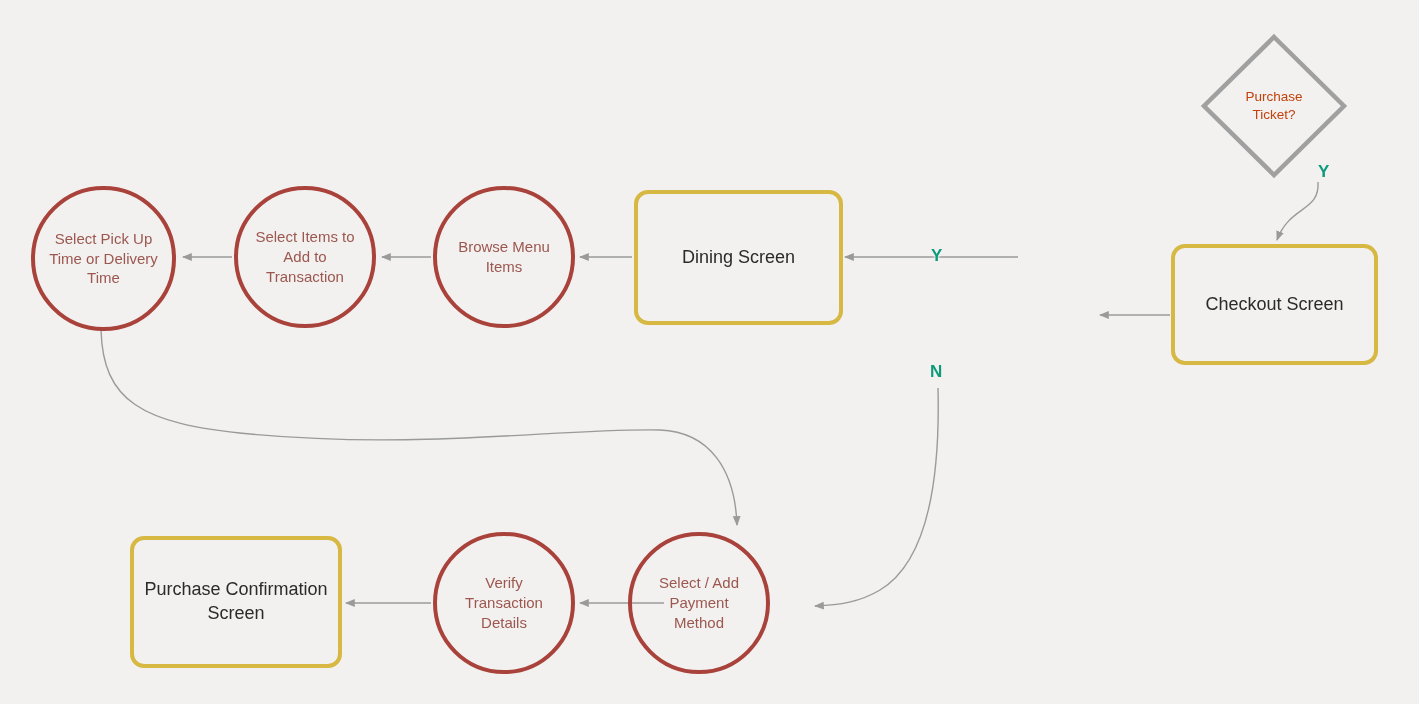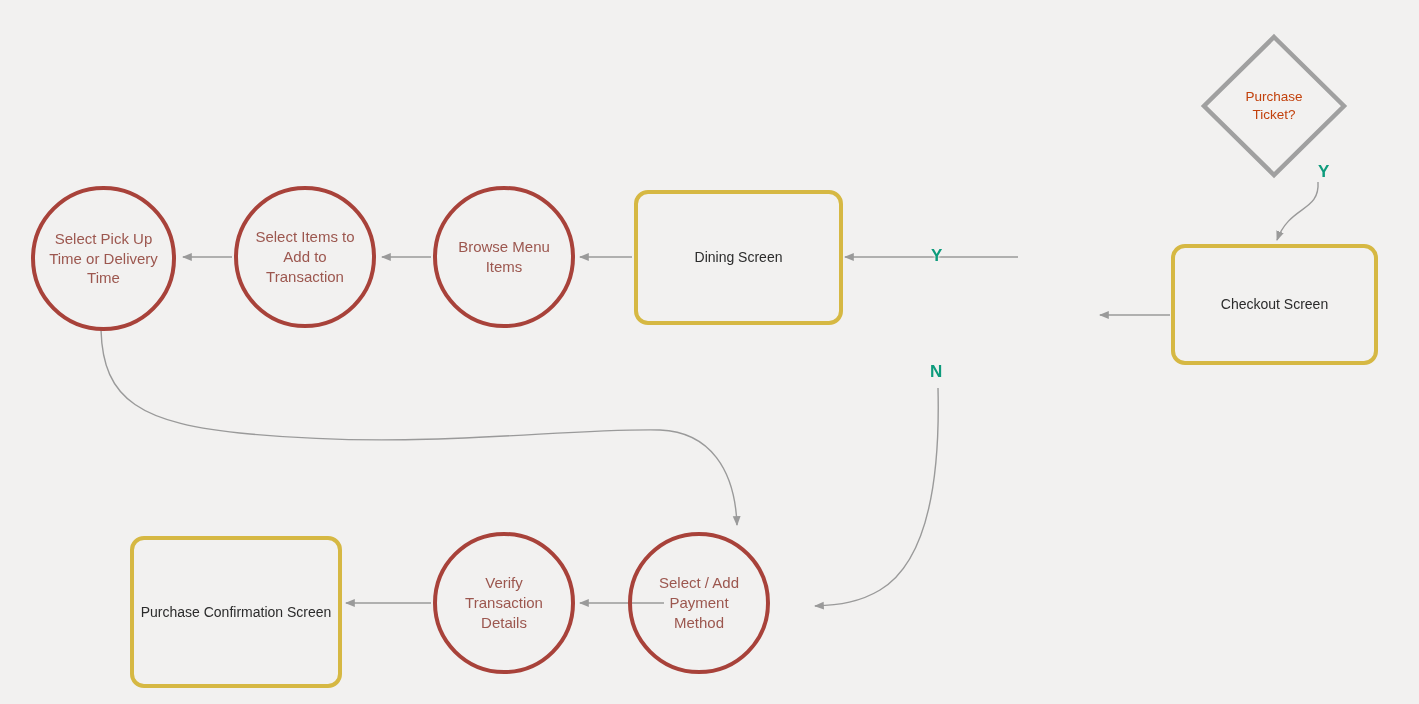--- a/index.html
+++ b/index.html
@@ -45,21 +45,21 @@
     border-radius: 50%;
     border: 4px solid #a8423a;
     color: #9c574f;
     font-size: 15px;
   }
   
   .rect {
     border-radius: 14px;
     border: 4px solid #d6b843;
     color: #2b2b2b;
-    font-size: 14px;
+    font-size: 18px;
   }
   
   .diamond-wrap {
     position: absolute;
   }
   .diamond-shape {
     position: absolute;
     left: 0; top: 0;
     width: 100%; height: 100%;
   }
@@ -168,21 +168,21 @@
 Payment
 Method</span>
   </div>
 
   <div class="node circle" style="left:433px; top:532px; width:142px; height:142px;">
     <span class="node-label">Verify
 Transaction
 Details</span>
   </div>
 
-  <div class="node rect" style="left:130px; top:536px; width:212px; height:152px;">
+  <div class="node rect" style="left:130px; top:536px; width:212px; height:132px;">
     <span class="node-label">Purchase Confirmation Screen</span>
   </div>
 
   <div class="branch-label" style="left:1318px; top:163px;">Y</div>
 
   <div class="branch-label" style="left:931px; top:247px;">Y</div>
 
   <div class="branch-label" style="left:930px; top:363px;">N</div>
 
 </div>

